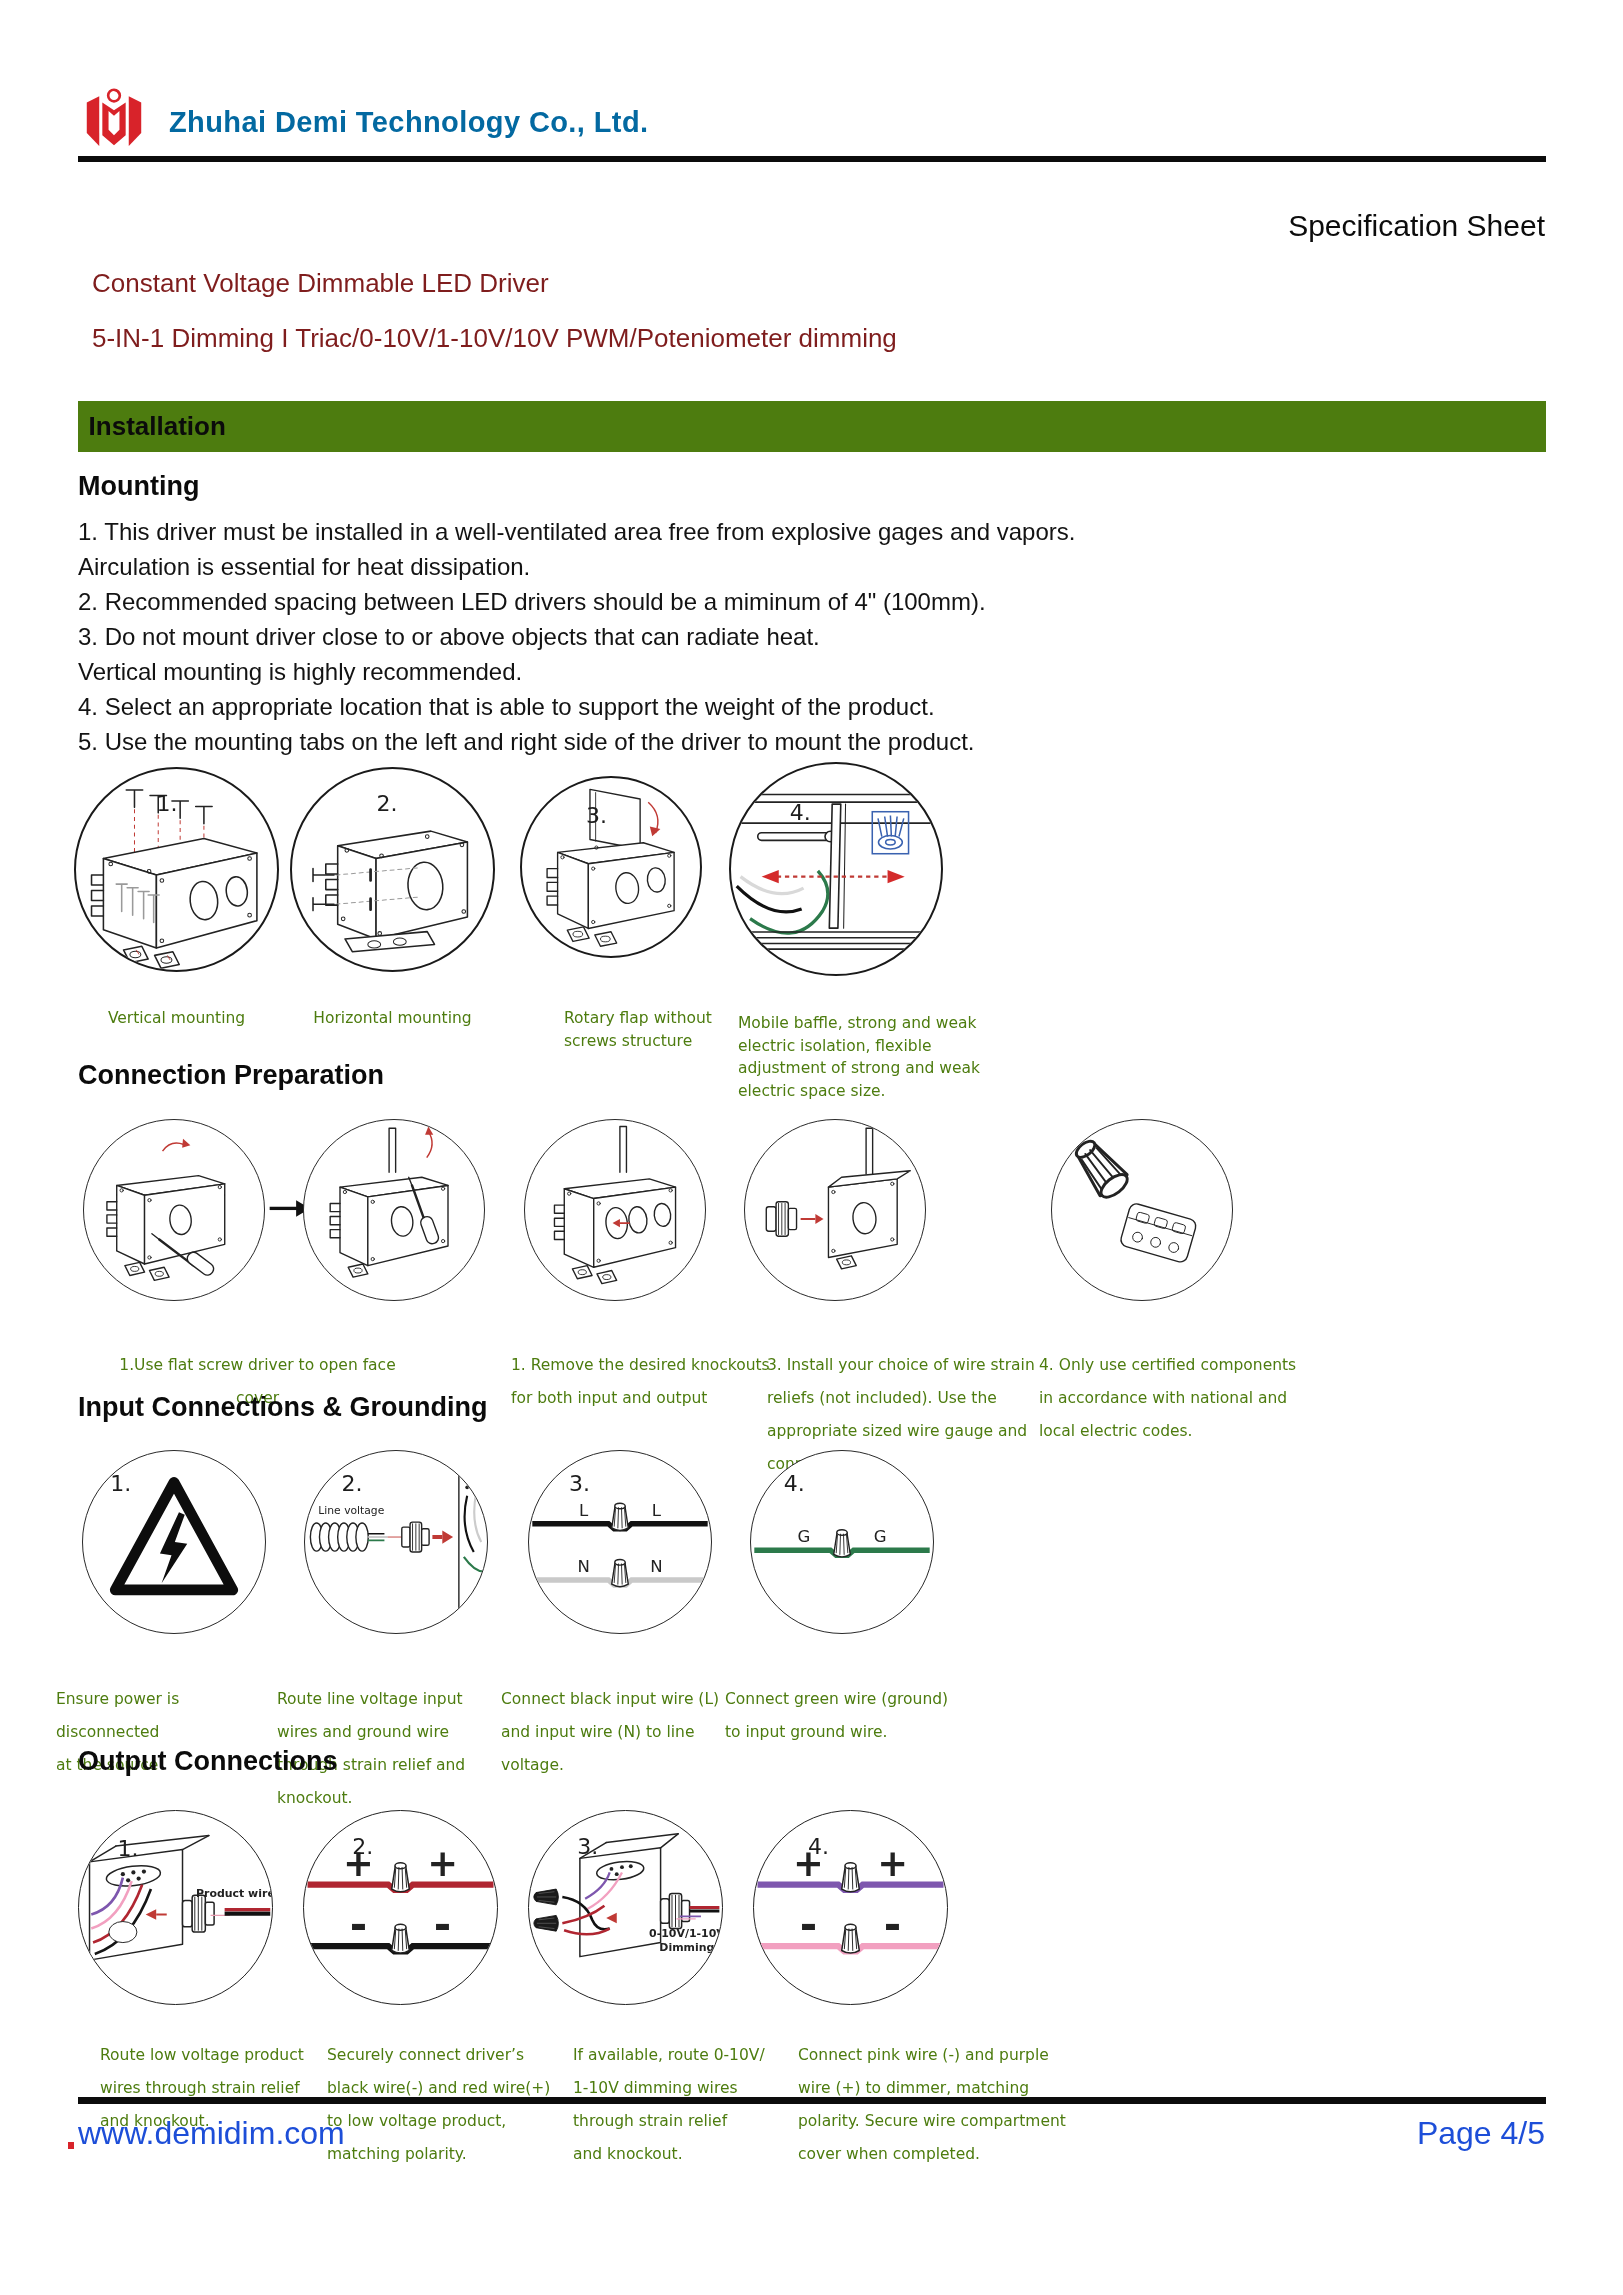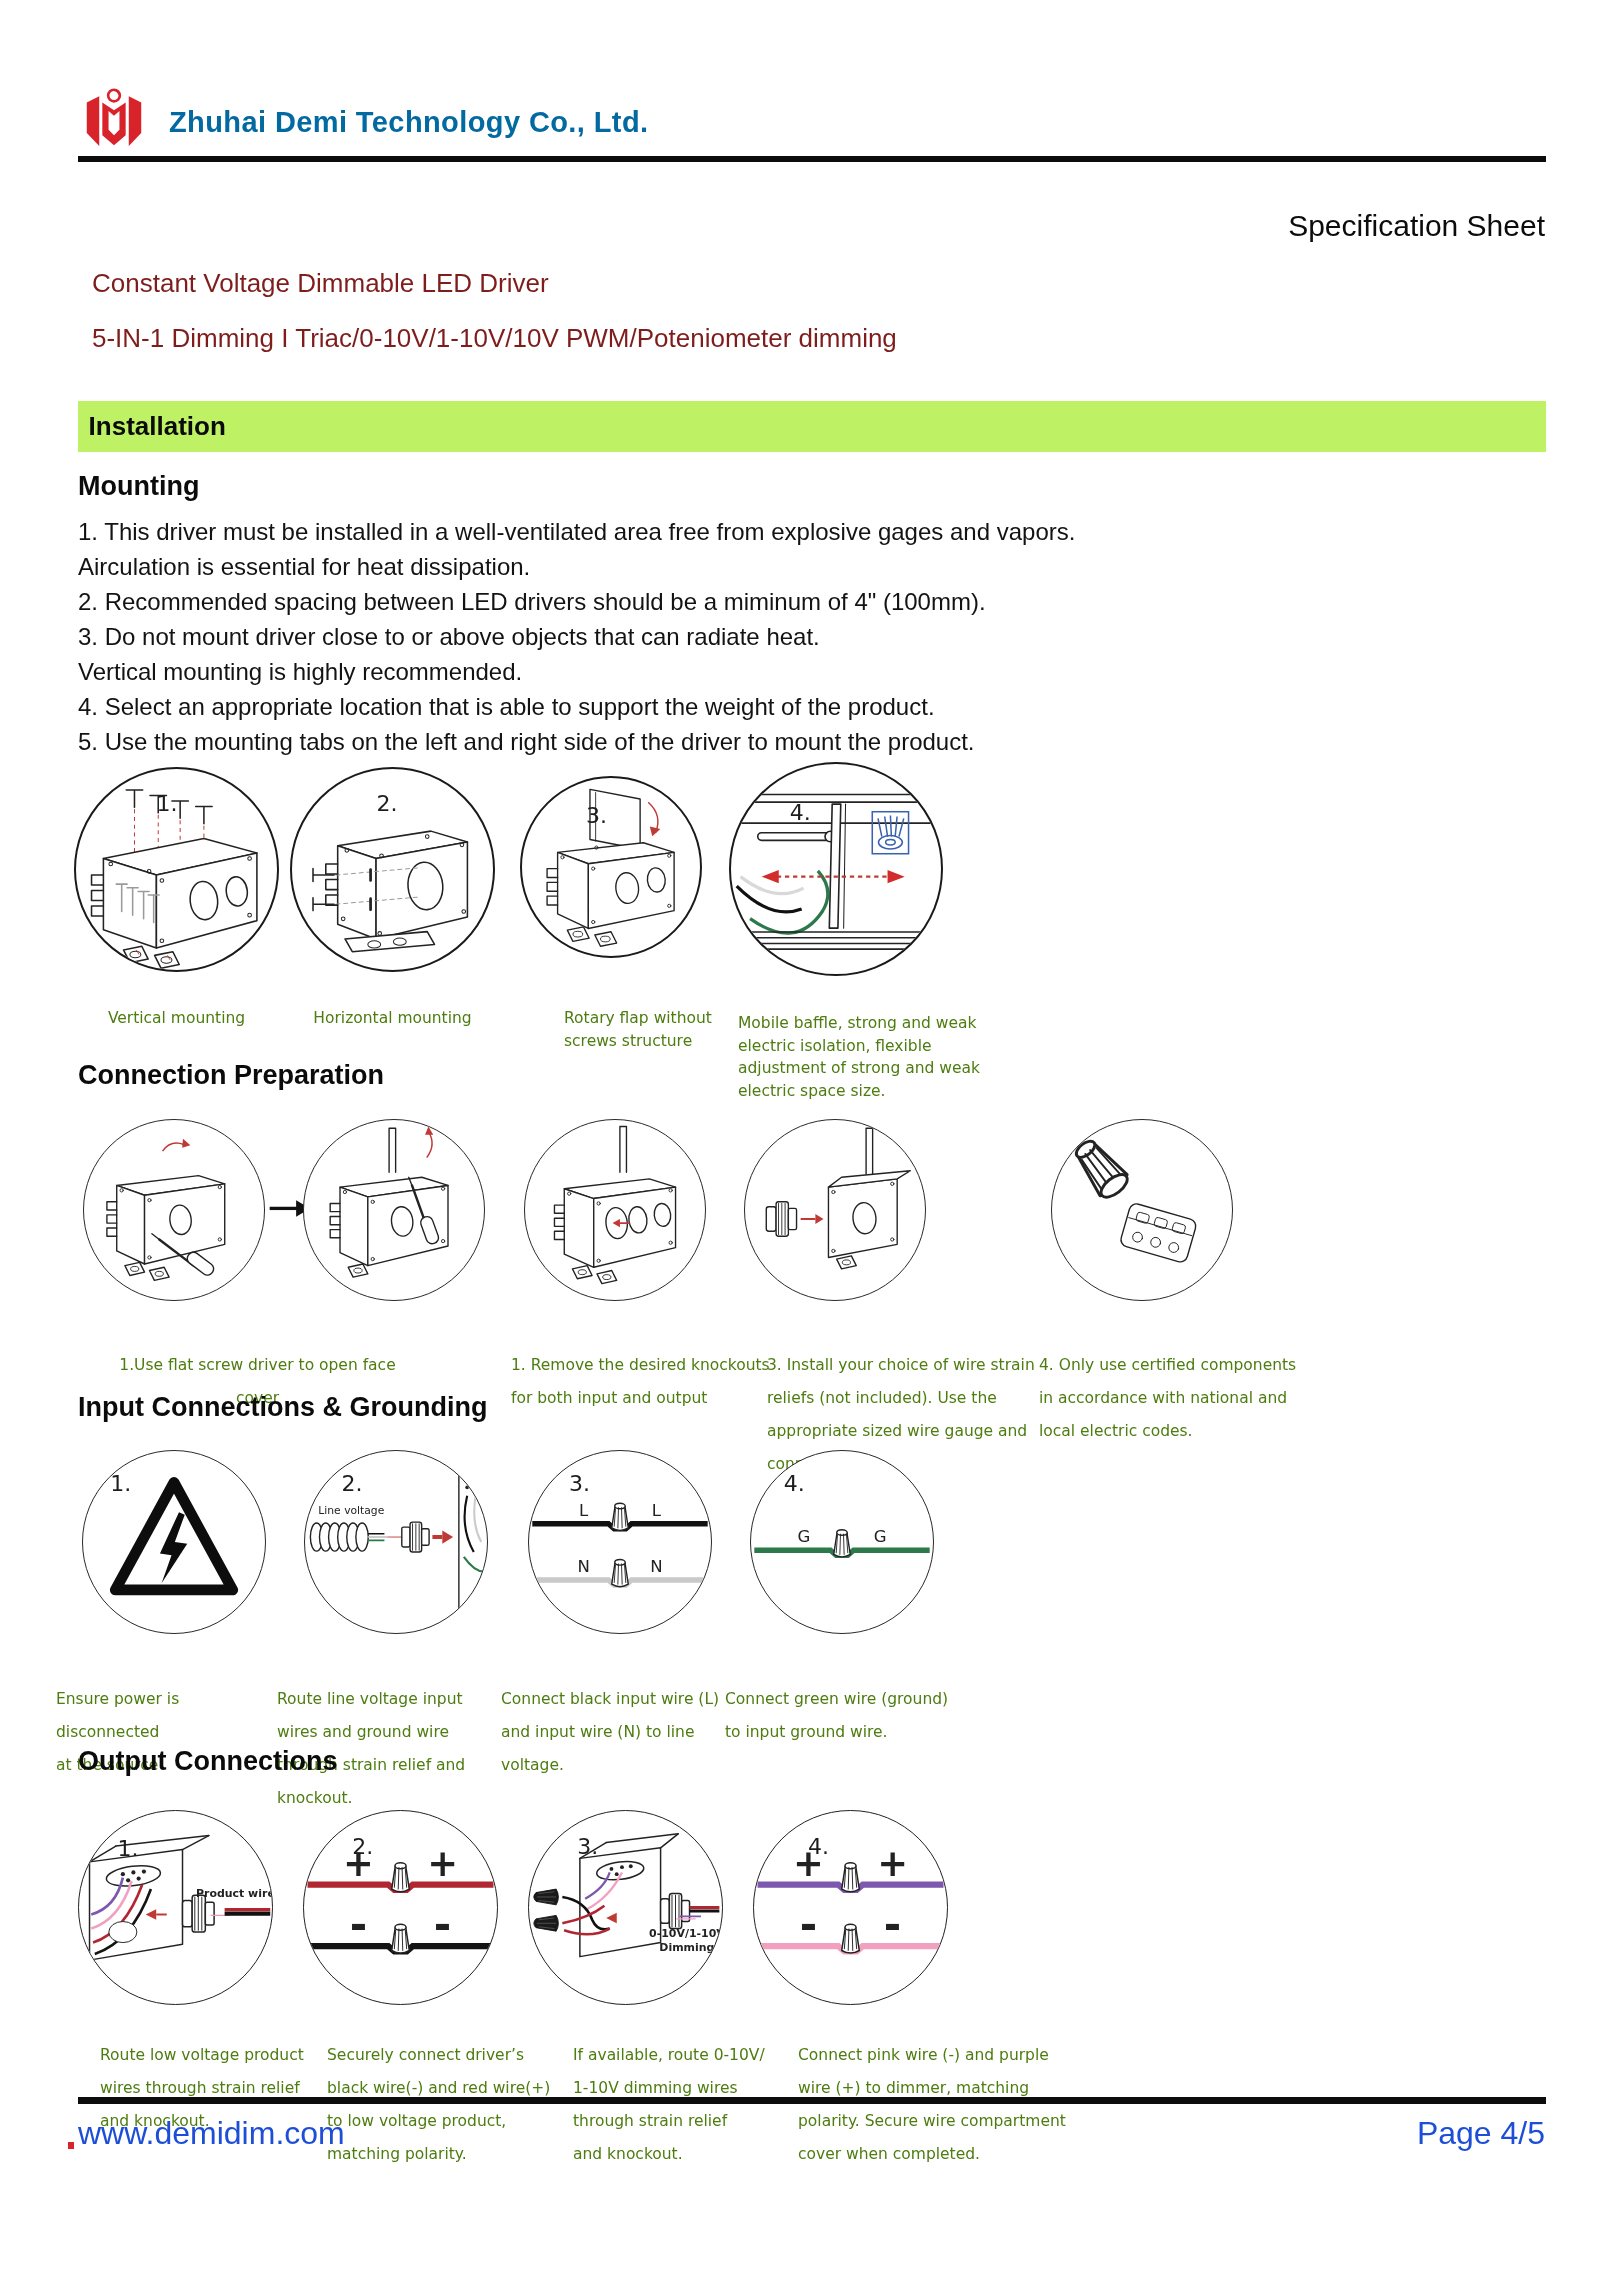--- a/index.html
+++ b/index.html
@@ -7,21 +7,21 @@
         font-family:"Liberation Sans",sans-serif;color:#141414;}
   .abs{position:absolute;}
   
   .company{font-size:29px;font-weight:bold;color:#0369a1;letter-spacing:0.4px;}
   .rule{background:#0c0c0c;}
   
   .doc-title{font-size:33px;font-weight:bold;color:#0c0c0c;}
   .doc-type{font-size:30px;font-weight:normal;color:#0c0c0c;text-align:right;}
   .subtitle{font-size:26px;color:#7f1d1d;}
   
-  .section-bar{background:#bef264;display:flex;align-items:center;}
+  .section-bar{background:#4d7c0f;display:flex;align-items:center;}
   .section-bar span{font-size:26px;font-weight:bold;color:#0b0b0b;padding-left:10.6px;}
   .h2{font-size:27px;font-weight:bold;color:#0b0b0b;}
   .body-text{font-size:24px;line-height:35px;color:#131313;white-space:pre-line;}
   
   .fig-circle{position:absolute;border-radius:50%;background:#fff;overflow:hidden;box-sizing:border-box;}
   .bw3{border:2.5px solid #1a1a1a;} .bw2{border:1.6px solid #222;} .bw15{border:1.3px solid #2a2a2a;}
   .fig-circle svg{position:absolute;left:0;top:0;width:100%;height:100%;}
   .num{position:absolute;font-family:"DejaVu Sans",sans-serif;font-size:22px;color:#1d1d1d;}
   .cap{position:absolute;font-family:"DejaVu Sans",sans-serif;font-size:15.5px;line-height:22.5px;
        color:#4d7c0f;white-space:pre-line;margin-top:40px;}

